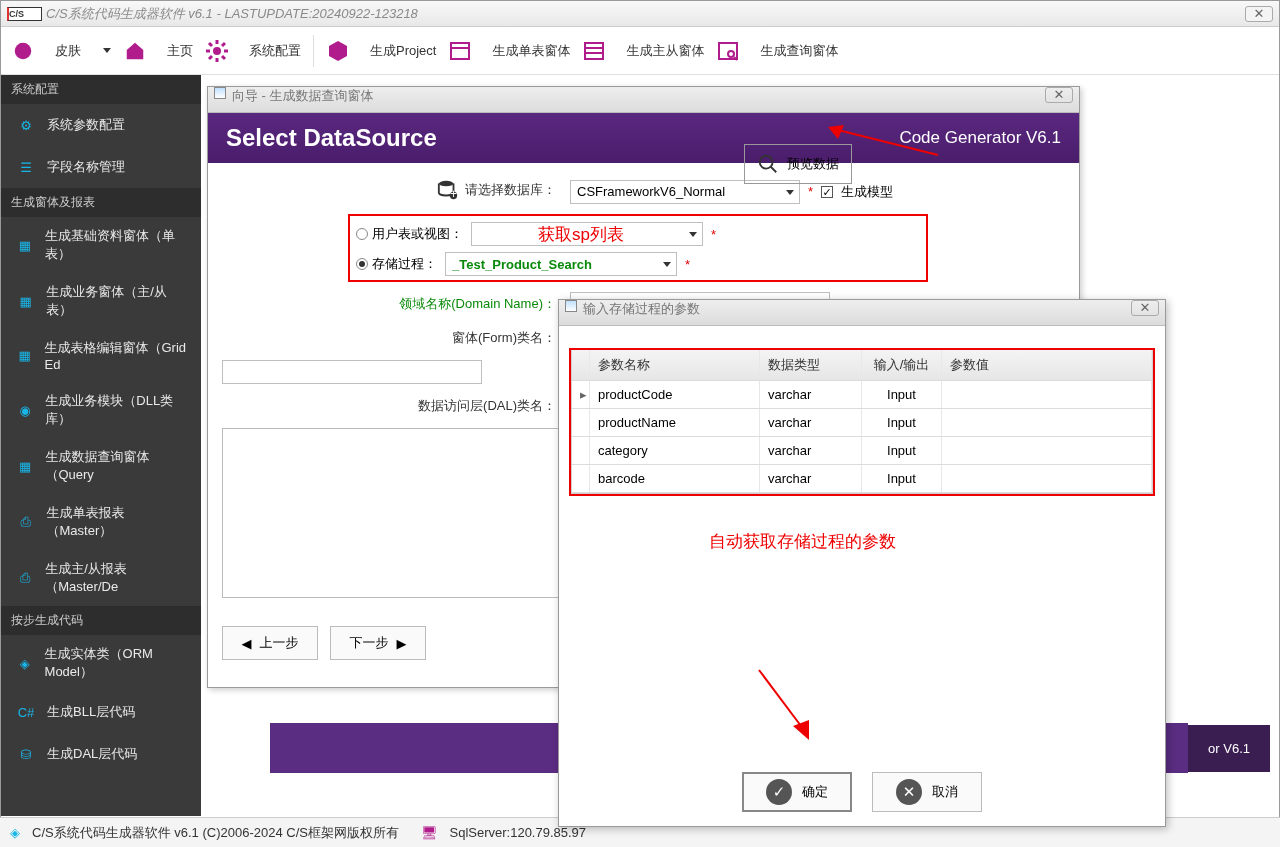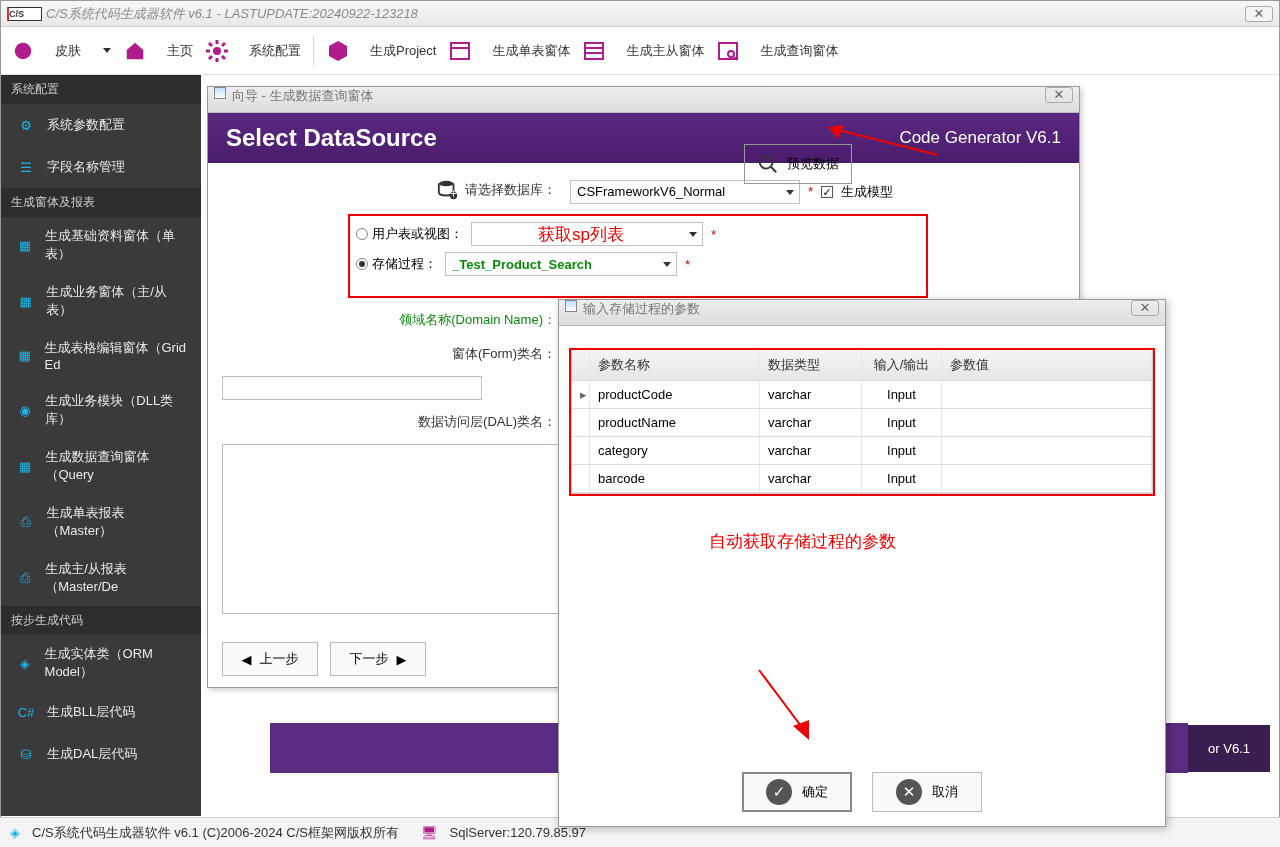--- a/index.html
+++ b/index.html
@@ -245,21 +245,21 @@
 
     <div style="position:relative;border:2px solid #e00;padding:6px 0 2px 6px;margin-left:126px;width:580px">
       <div class="form-row" style="margin-bottom:6px">
         <span class="radio">
             <span class="c"></span>
             <span>用户表或视图：</span>
           </span>
         <span class="select" style="min-width:232px;color:#e00;font-size:17px;text-align:center;justify-content:center">获取sp列表</span>
         <span class="req">*</span>
       </div>
-      <div class="form-row" style="margin-bottom:18px">
+      <div class="form-row" style="margin-bottom:2px">
         <span class="radio">
             <span class="c on"></span>
             <span>存储过程：</span>
           </span>
         <span class="select" style="min-width:232px;color:#0a8a0a;font-weight:bold">_Test_Product_Search</span>
         <span class="req">*</span>
       </div>
     </div>
 
     <div style="position:absolute;left:536px;top:57px">

